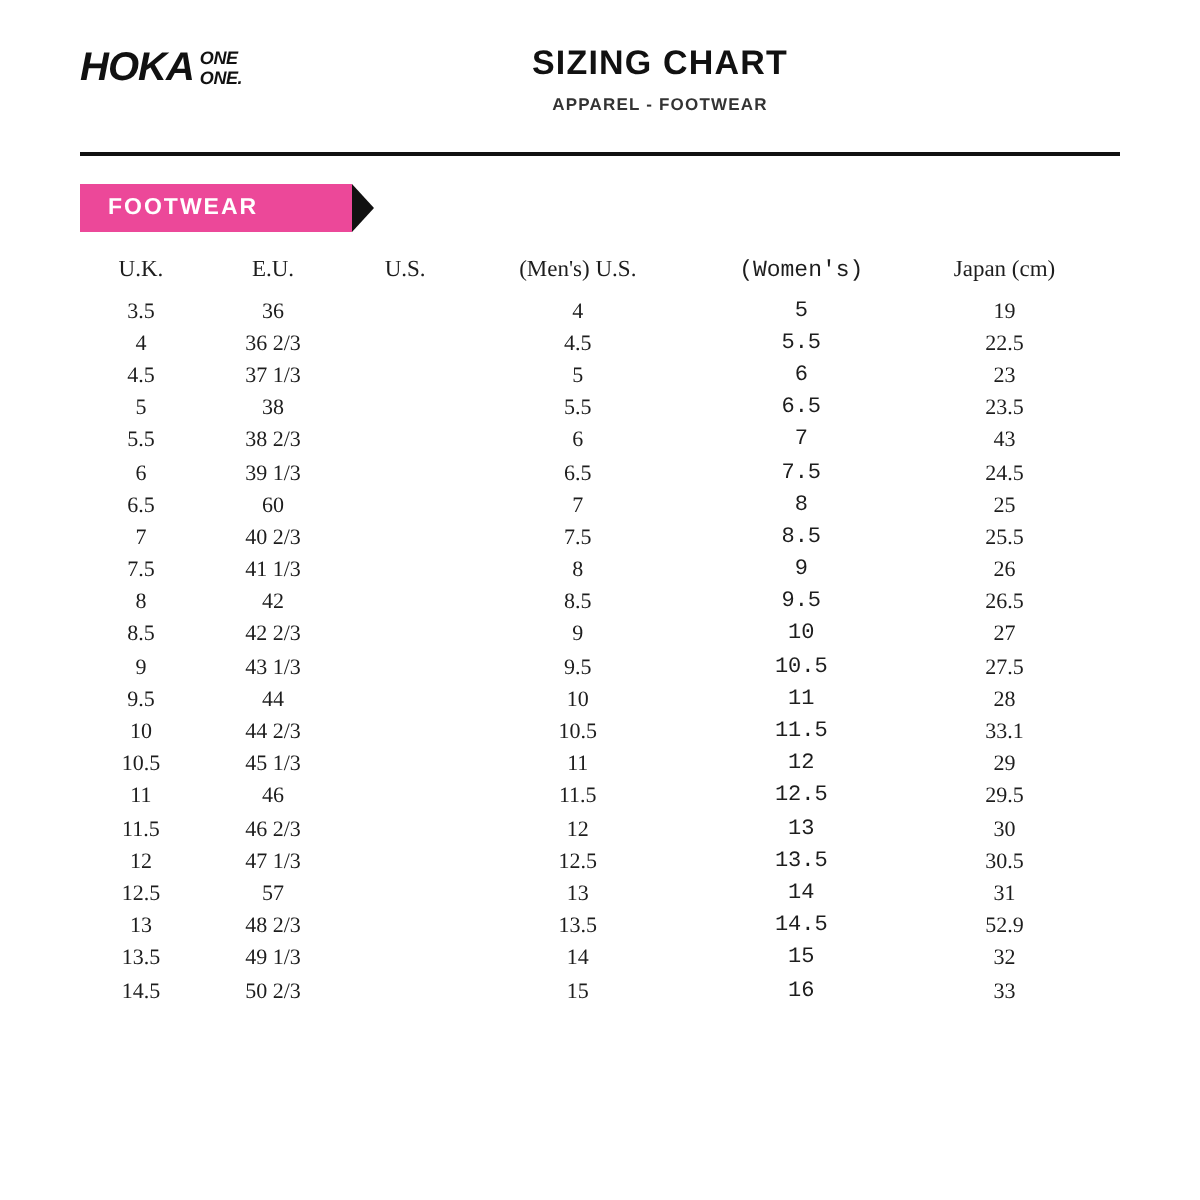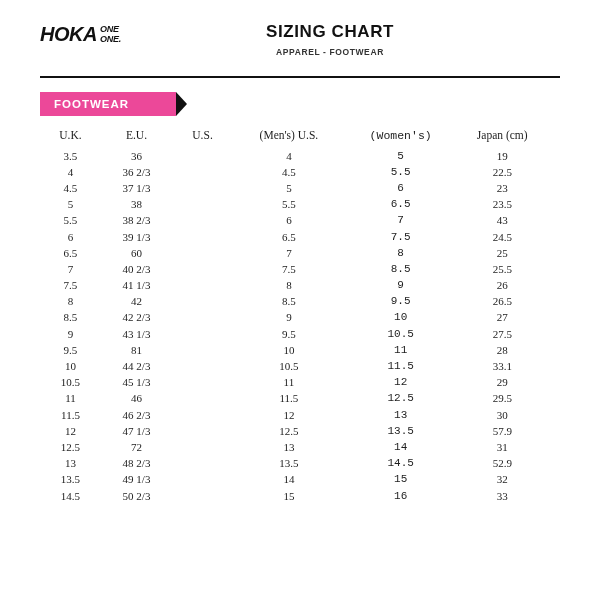--- a/index.html
+++ b/index.html
@@ -287,21 +287,21 @@
           <tr>
             <td class="col-uk">9</td>
             <td class="col-eu">43 1/3</td>
             <td class="col-us"></td>
             <td class="col-mens">9.5</td>
             <td class="col-wom">10.5</td>
             <td class="col-jp">27.5</td>
           </tr>
           <tr>
             <td class="col-uk">9.5</td>
-            <td class="col-eu">81</td>
+            <td class="col-eu">44</td>
             <td class="col-us"></td>
             <td class="col-mens">10</td>
             <td class="col-wom">11</td>
             <td class="col-jp">28</td>
           </tr>
           <tr>
             <td class="col-uk">10</td>
             <td class="col-eu">44 2/3</td>
             <td class="col-us"></td>
             <td class="col-mens">10.5</td>
@@ -331,25 +331,25 @@
             <td class="col-mens">12</td>
             <td class="col-wom">13</td>
             <td class="col-jp">30</td>
           </tr>
           <tr>
             <td class="col-uk">12</td>
             <td class="col-eu">47 1/3</td>
             <td class="col-us"></td>
             <td class="col-mens">12.5</td>
             <td class="col-wom">13.5</td>
-            <td class="col-jp">57.9</td>
+            <td class="col-jp">30.5</td>
           </tr>
           <tr>
             <td class="col-uk">12.5</td>
-            <td class="col-eu">72</td>
+            <td class="col-eu">57</td>
             <td class="col-us"></td>
             <td class="col-mens">13</td>
             <td class="col-wom">14</td>
             <td class="col-jp">31</td>
           </tr>
           <tr>
             <td class="col-uk">13</td>
             <td class="col-eu">48 2/3</td>
             <td class="col-us"></td>
             <td class="col-mens">13.5</td>

